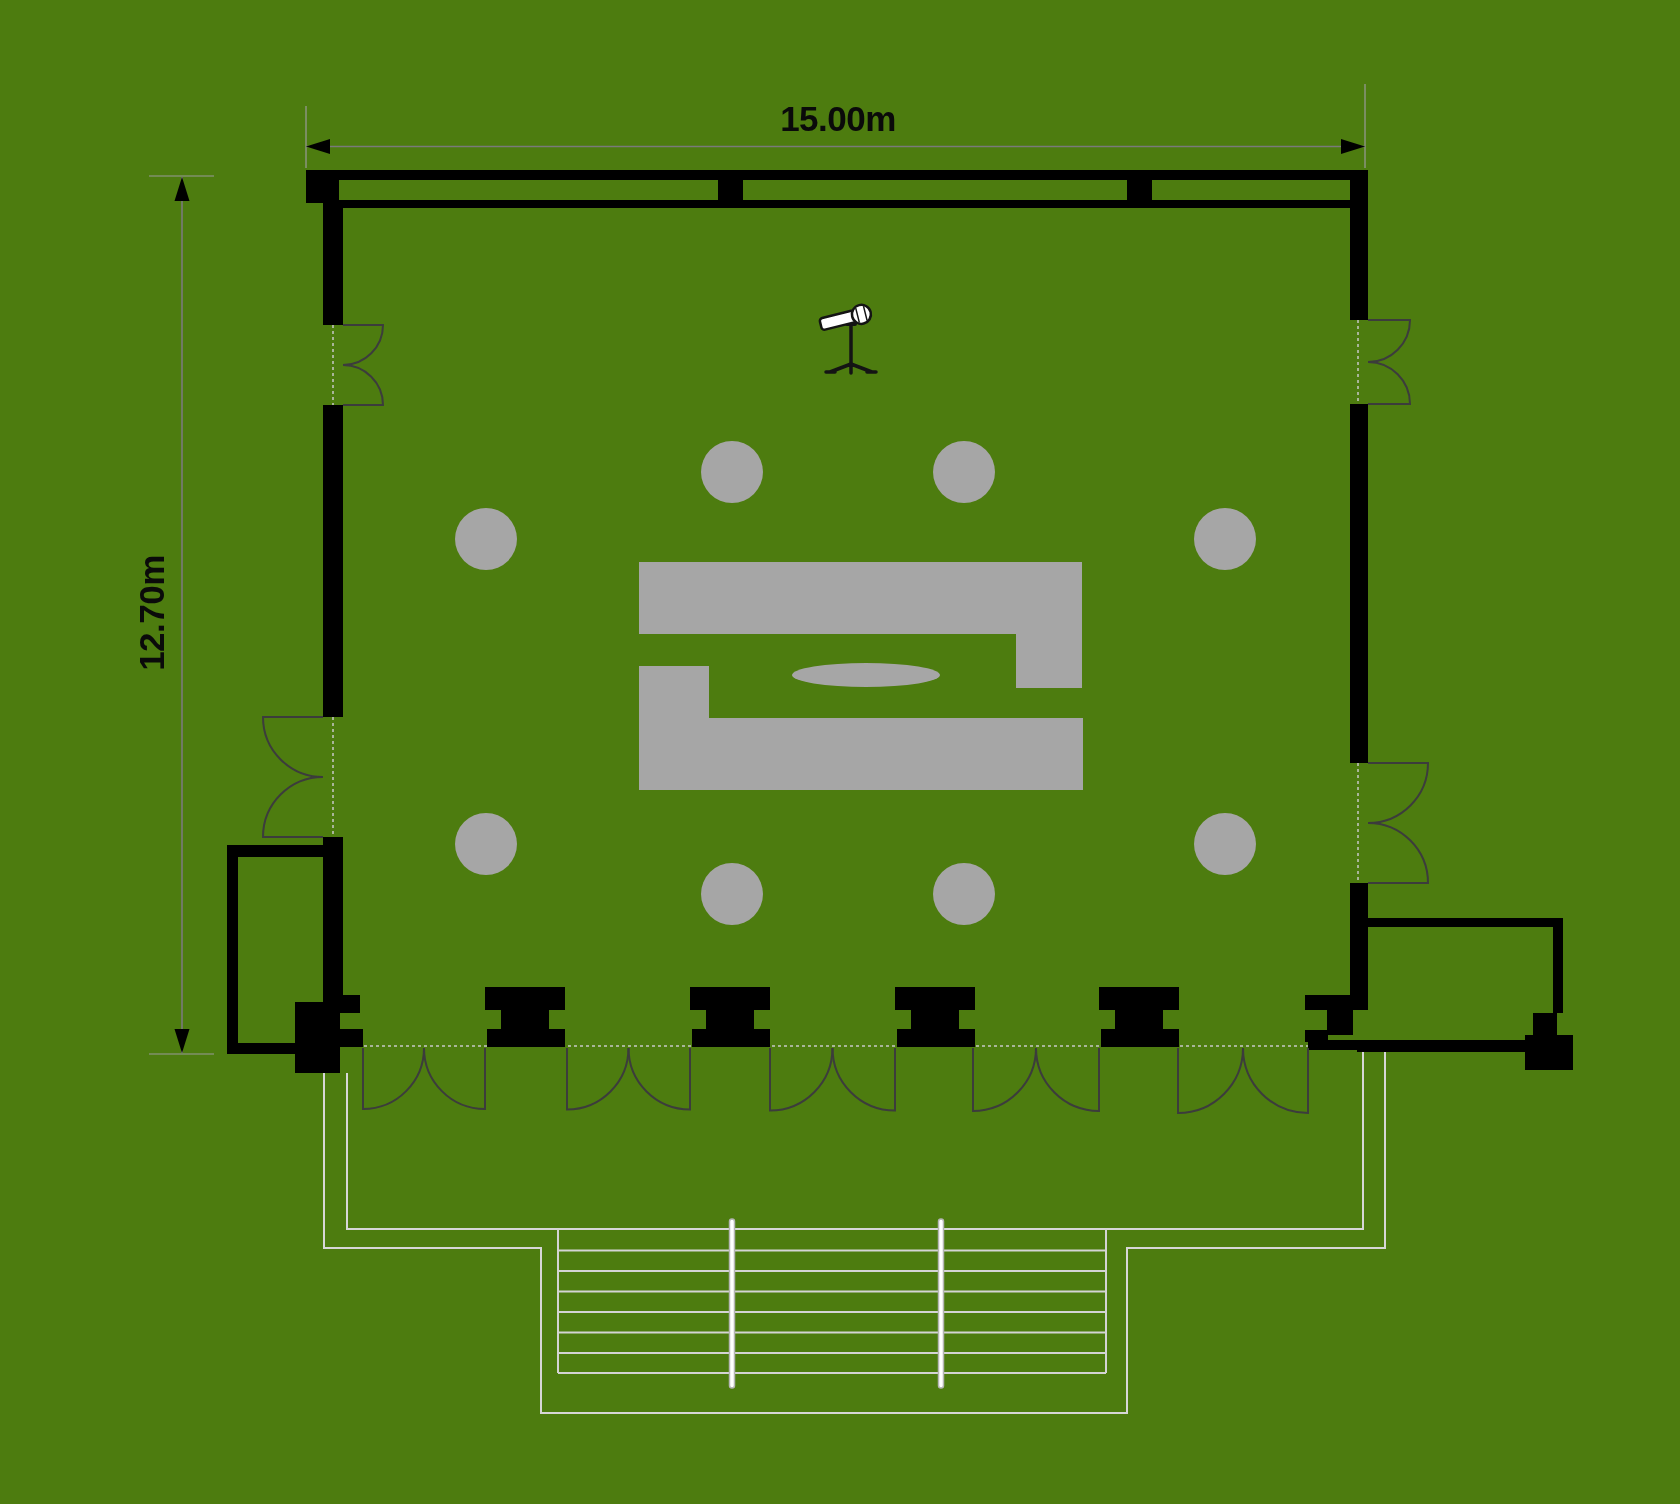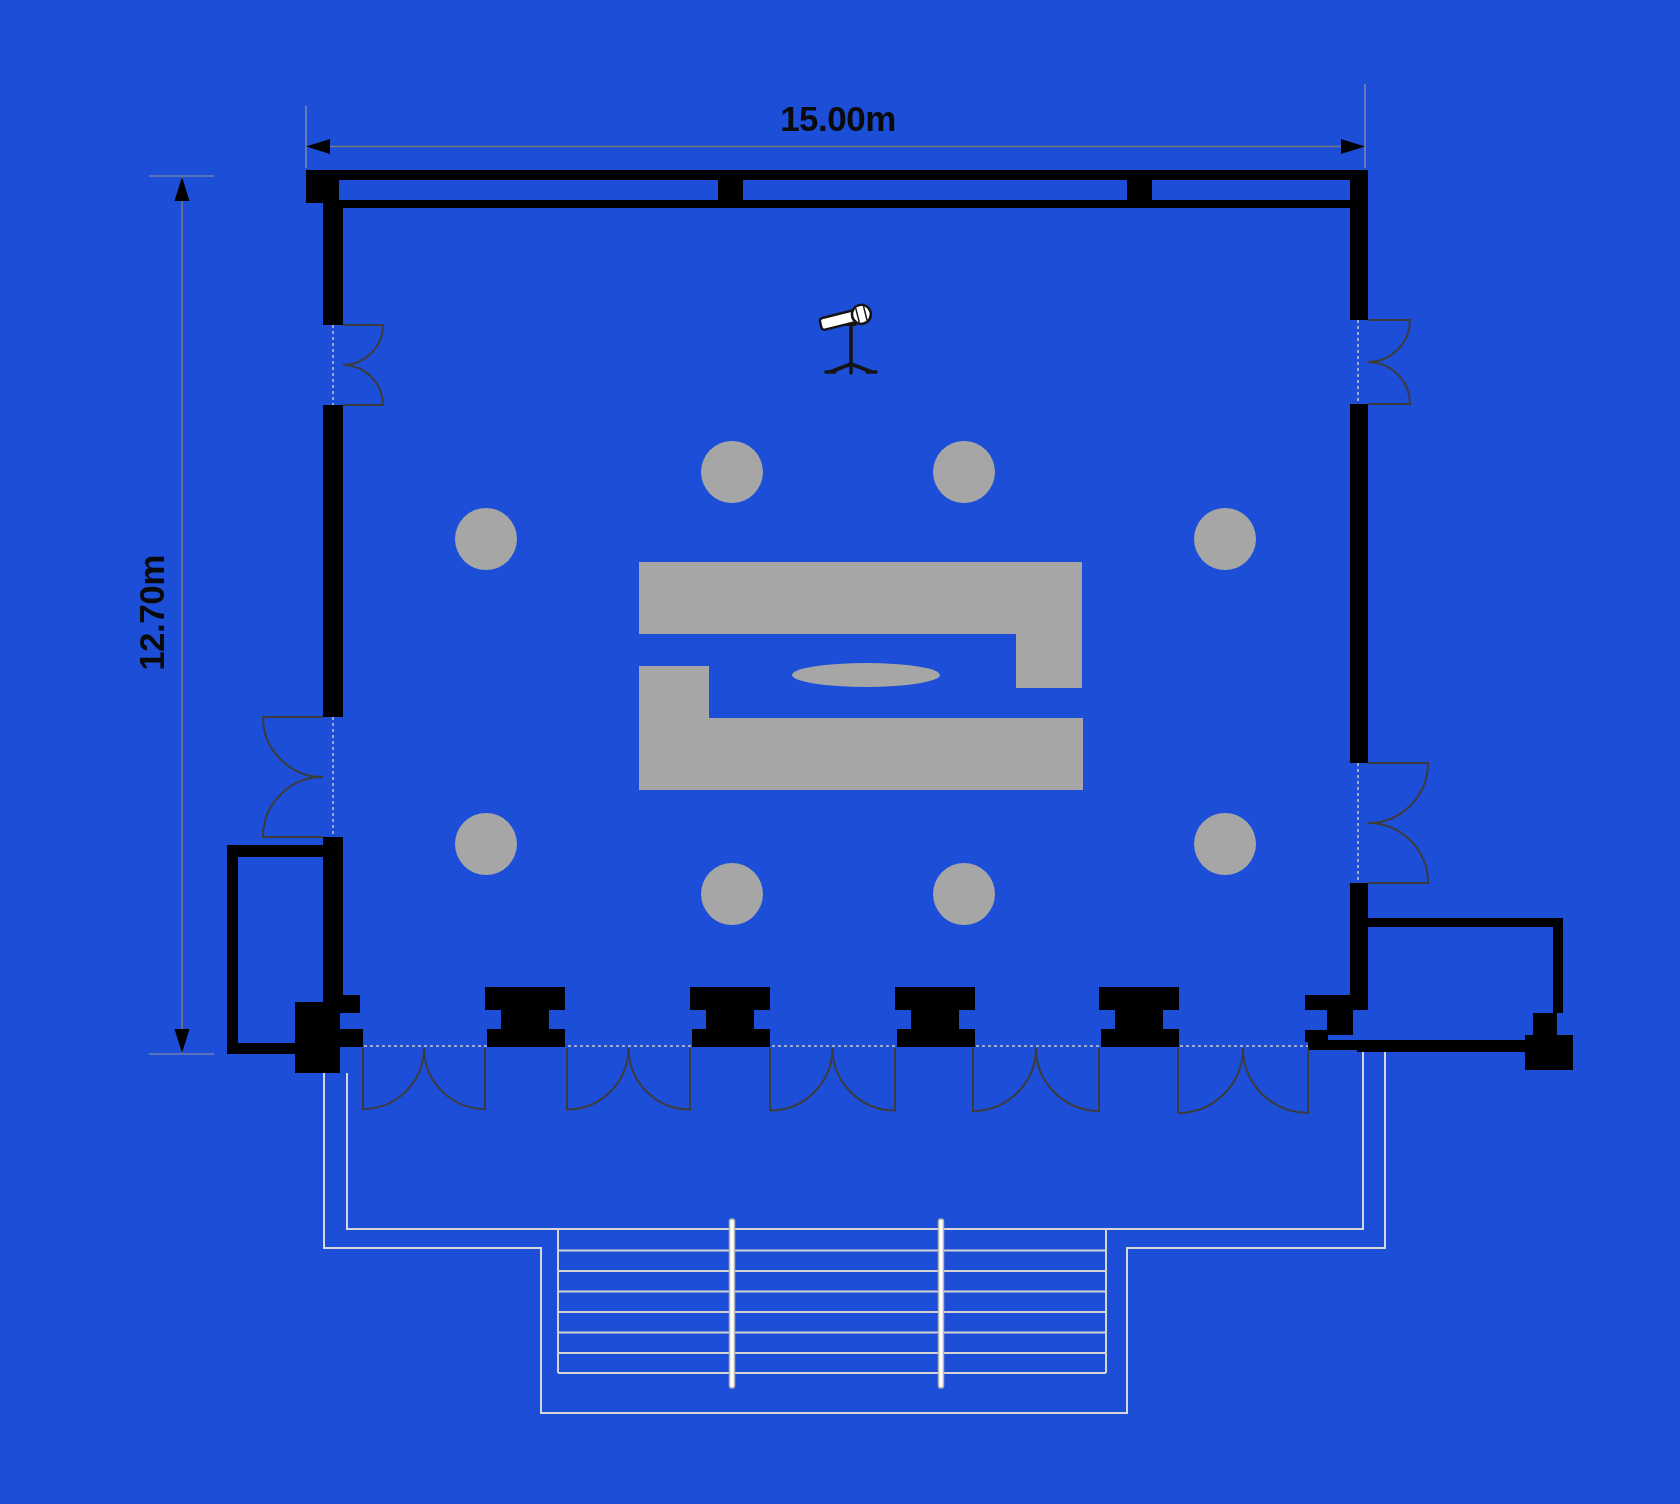--- a/index.html
+++ b/index.html
@@ -1,16 +1,16 @@
 <!DOCTYPE html>
 <html><head>
 <meta charset="utf-8">
 <style>
   html,body{margin:0;padding:0;background:#ffffff;}
-  .canvas{position:relative;width:1680px;height:1504px;background:#1d4ed8;overflow:hidden;
+  .canvas{position:relative;width:1680px;height:1504px;background:#4d7c0f;overflow:hidden;
           font-family:"Liberation Sans", sans-serif;}
   svg{display:block;}
   text.dim{font-family:"Liberation Sans", sans-serif;font-weight:700;font-size:35px;
            letter-spacing:-0.5px;fill:#0a0a0a;}
 </style>
 </head>
 <body>
 
 <div class="canvas">
 <svg width="1680" height="1504" viewBox="0 0 1680 1504">

